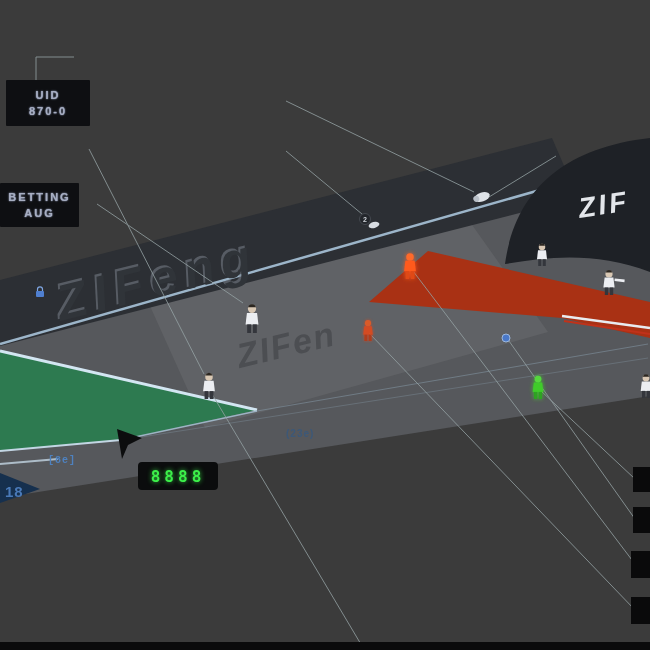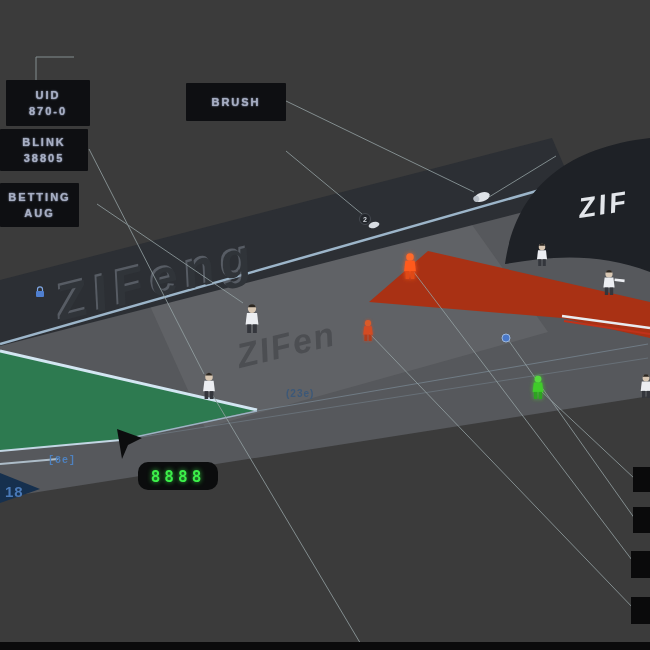--- a/index.html
+++ b/index.html
@@ -13,26 +13,26 @@
            font-size:11px;letter-spacing:2px;line-height:1.5;border-radius:1px;
            text-shadow:0 0 2px rgba(160,170,200,.85),0 0 1px rgba(160,170,200,.7);}
   .callout span{filter:blur(.4px);}
   .co-a{left:6px;top:80px;width:84px;height:46px;}
   .co-b{left:0px;top:129px;width:88px;height:42px;}
   .co-c{left:0px;top:183px;width:79px;height:44px;}
   .co-d{left:186px;top:83px;width:100px;height:38px;}
   .co-e{left:186px;top:133px;width:100px;height:38px;}
 
   .scorebox{position:absolute;left:138px;top:462px;width:80px;height:28px;background:#0b0c0d;
-            display:flex;align-items:center;justify-content:center;border-radius:10px;}
+            display:flex;align-items:center;justify-content:center;border-radius:4px;}
   .scorebox span{font-family:"DejaVu Sans Mono",monospace;font-weight:bold;font-size:16px;
             color:#3cf04a;letter-spacing:4px;text-shadow:0 0 5px rgba(60,240,74,.85);}
 
   .tag{position:absolute;font-size:10px;font-weight:bold;letter-spacing:1px;}
-  .tag-23{left:286px;top:388px;color:#3c5878;}
+  .tag-23{left:286px;top:428px;color:#3c5878;}
   .tag-8{left:48px;top:455px;color:#4e82c0;font-family:Liberation Mono, monospace;}
   .tag-corner{left:5px;top:483px;color:#4a7ab8;font-size:15px;}
 </style>
 </head>
 <body>
 
 <div class="stage">
 
 <svg width="650" height="650" viewBox="0 0 650 650">
   <defs>
@@ -181,31 +181,24 @@
   </g>
 
   <polygon points="0,473 40,489 0,503" fill="#16304e"></polygon>
   <rect x="0" y="642" width="650" height="8" fill="#0a0a0b"></rect>
 </svg>
 
 <div class="callout co-a">
   <span>UID</span>
   <span>870-0</span>
 </div>
-<div class="callout co-b">
-  <span>BLINK</span>
-  <span>38805</span>
-</div>
 <div class="callout co-c">
   <span>BETTING</span>
   <span>AUG</span>
 </div>
-<div class="callout co-d">
-  <span>BRUSH</span>
-</div>
 
 <div class="scorebox">
   <span>8888</span>
 </div>
 
 <div class="tag tag-23">(23e)</div>
 <div class="tag tag-8">[8e]</div>
 <div class="tag tag-corner">18</div>
 
 </div>

